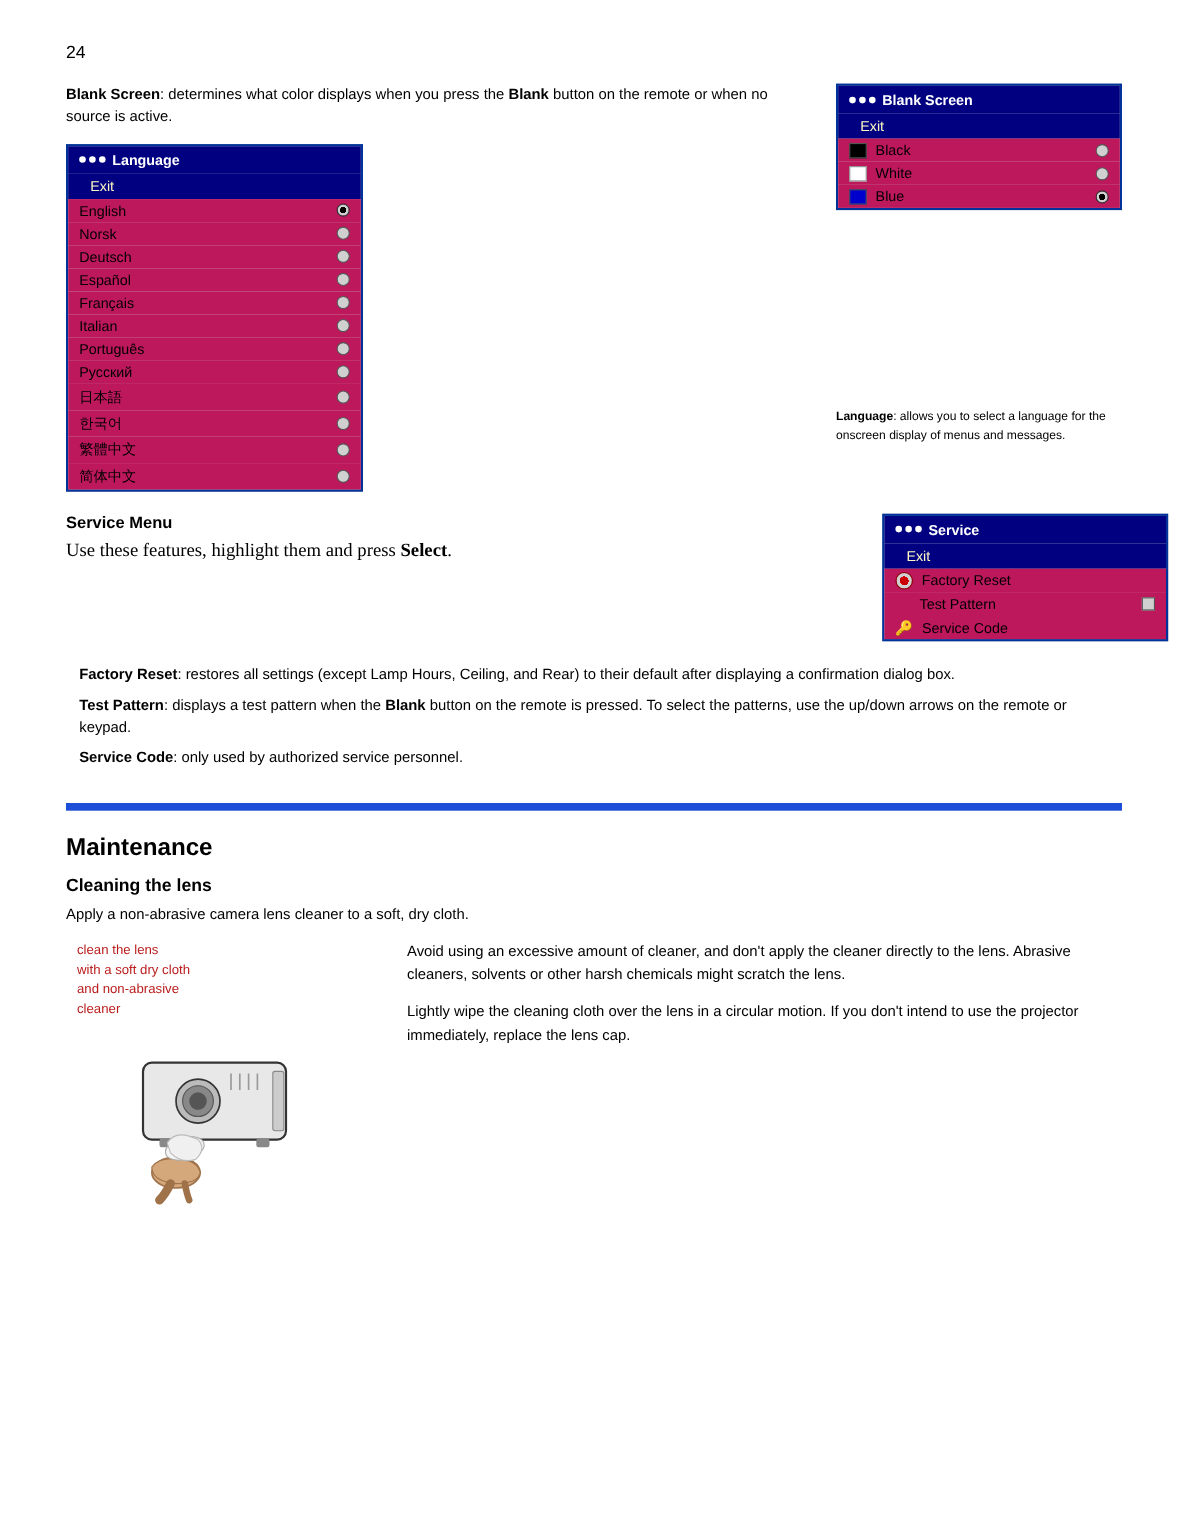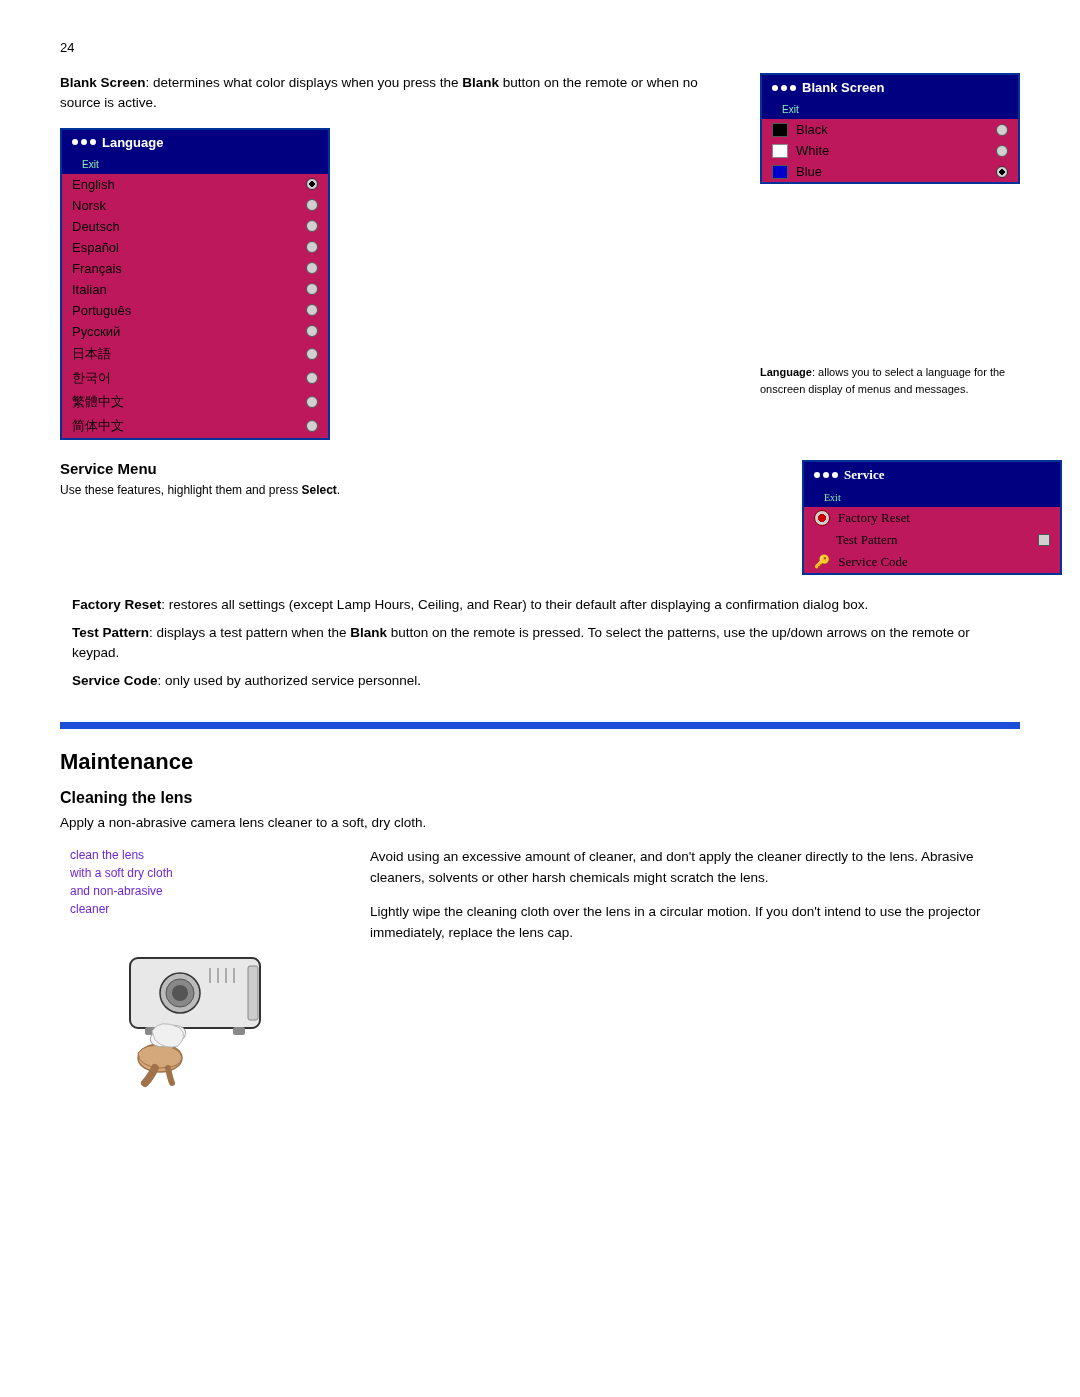--- a/index.html
+++ b/index.html
@@ -6,21 +6,21 @@
     body {
       background: #ffffff;
       font-family: Arial, Helvetica, sans-serif;
       font-size: 14px;
       color: #000000;
       padding: 40px 60px;
       max-width: 1080px;
     }
 
     .page-number {
-      font-size: 13px;
+      font-size: 16px;
       margin-bottom: 18px;
     }
 
     .top-section {
       display: flex;
       gap: 32px;
       margin-bottom: 20px;
     }
 
     .top-left {
@@ -67,23 +67,23 @@
     .menu-dot {
       width: 6px;
       height: 6px;
       background: #ffffff;
       border-radius: 50%;
       display: inline-block;
     }
 
     .menu-exit-row {
       background: #000080;
-      color: #86efac;
+      color: #fef9c3;
       padding: 4px 20px;
-      font-size: 10px;
+      font-size: 13px;
     }
 
     .menu-item-row {
       display: flex;
       align-items: center;
       padding: 3px 10px;
       background: #be185d;
       gap: 8px;
     }
 
@@ -132,40 +132,40 @@
       margin-bottom: 20px;
     }
 
     .section-title {
       font-size: 15px;
       font-weight: bold;
       margin-bottom: 6px;
     }
 
     .section-subtitle {
-      font-size: 12px;
+      font-size: 17px;
       margin-bottom: 10px;
+      font-family: Liberation Serif, serif;
     }
 
     .section-subtitle b {
       font-weight: bold;
     }
 
     .service-row {
       display: flex;
       gap: 60px;
     }
 
     .service-left {
       flex: 1;
     }
 
     .service-right {
       width: 218px;
-      font-family: Liberation Serif, serif;
     }
 
     
     .checkbox-sq {
       width: 12px;
       height: 12px;
       border: 1px solid #555;
       background: #d0d0d0;
       display: inline-block;
       flex-shrink: 0;
@@ -217,21 +217,21 @@
 
     .cleaning-left {
       width: 280px;
       display: flex;
       flex-direction: column;
       align-items: center;
     }
 
     .cleaning-label {
       font-size: 12px;
-      color: #6d28d9;
+      color: #b91c1c;
       line-height: 1.5;
       margin-bottom: 10px;
       align-self: flex-start;
       padding-left: 10px;
     }
 
     .projector-illustration {
       width: 200px;
       height: 160px;
     }

